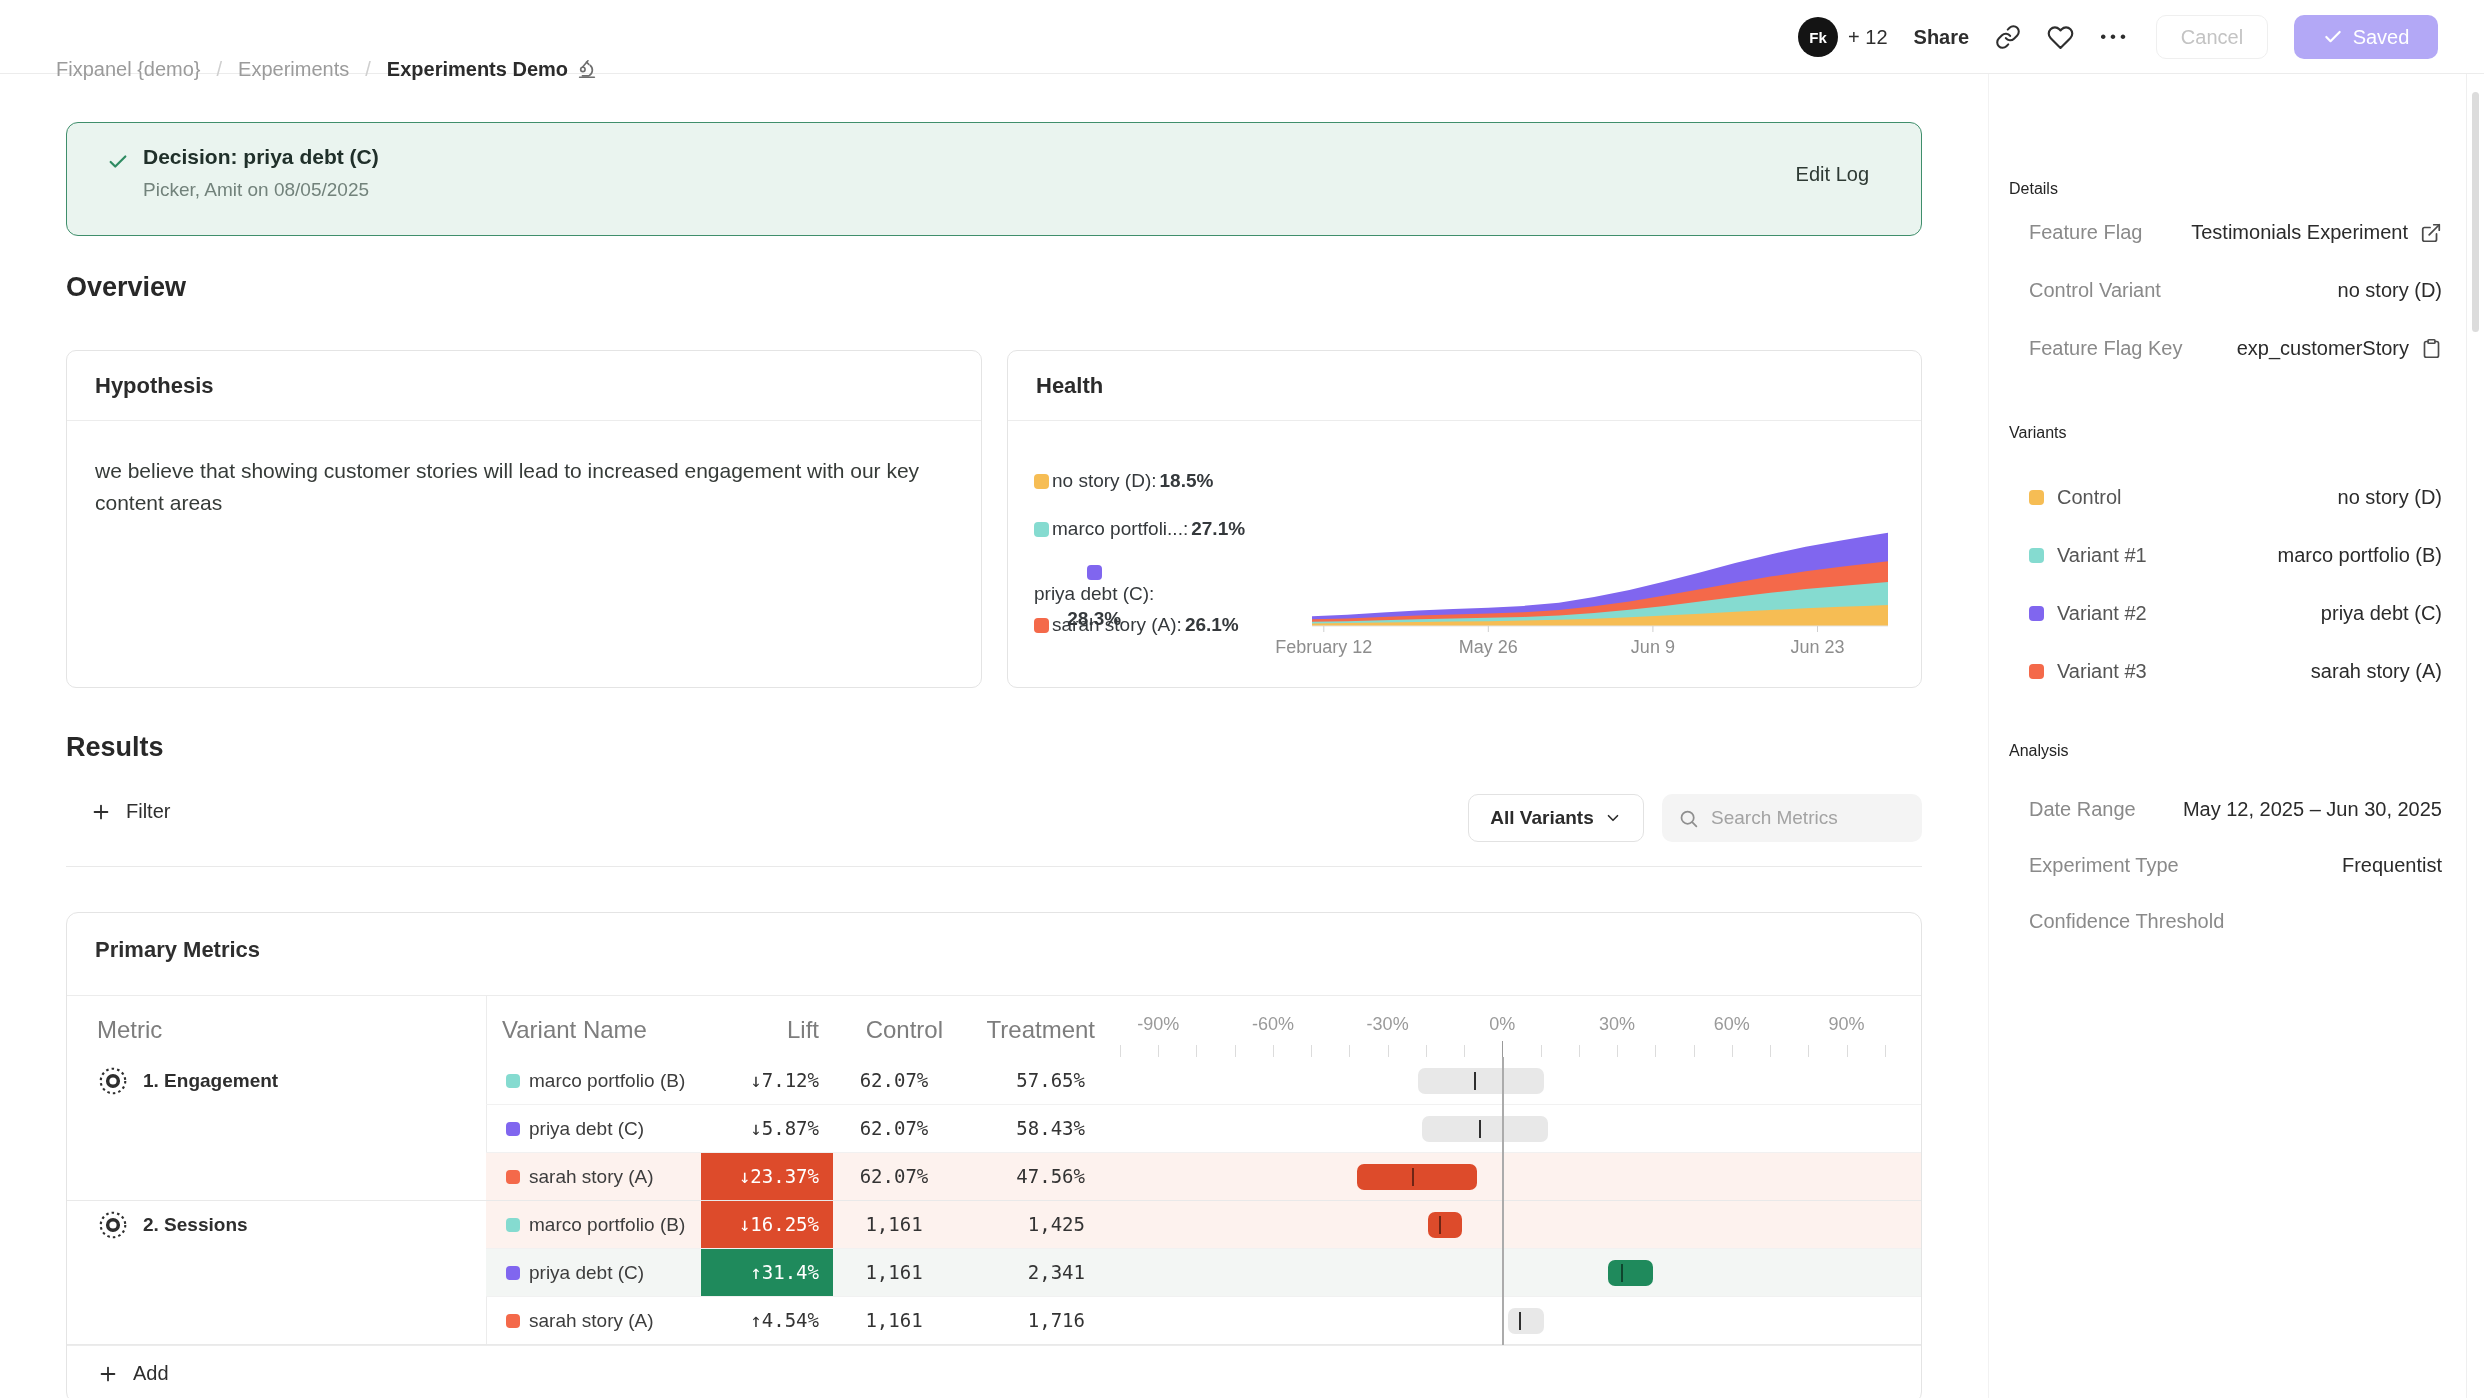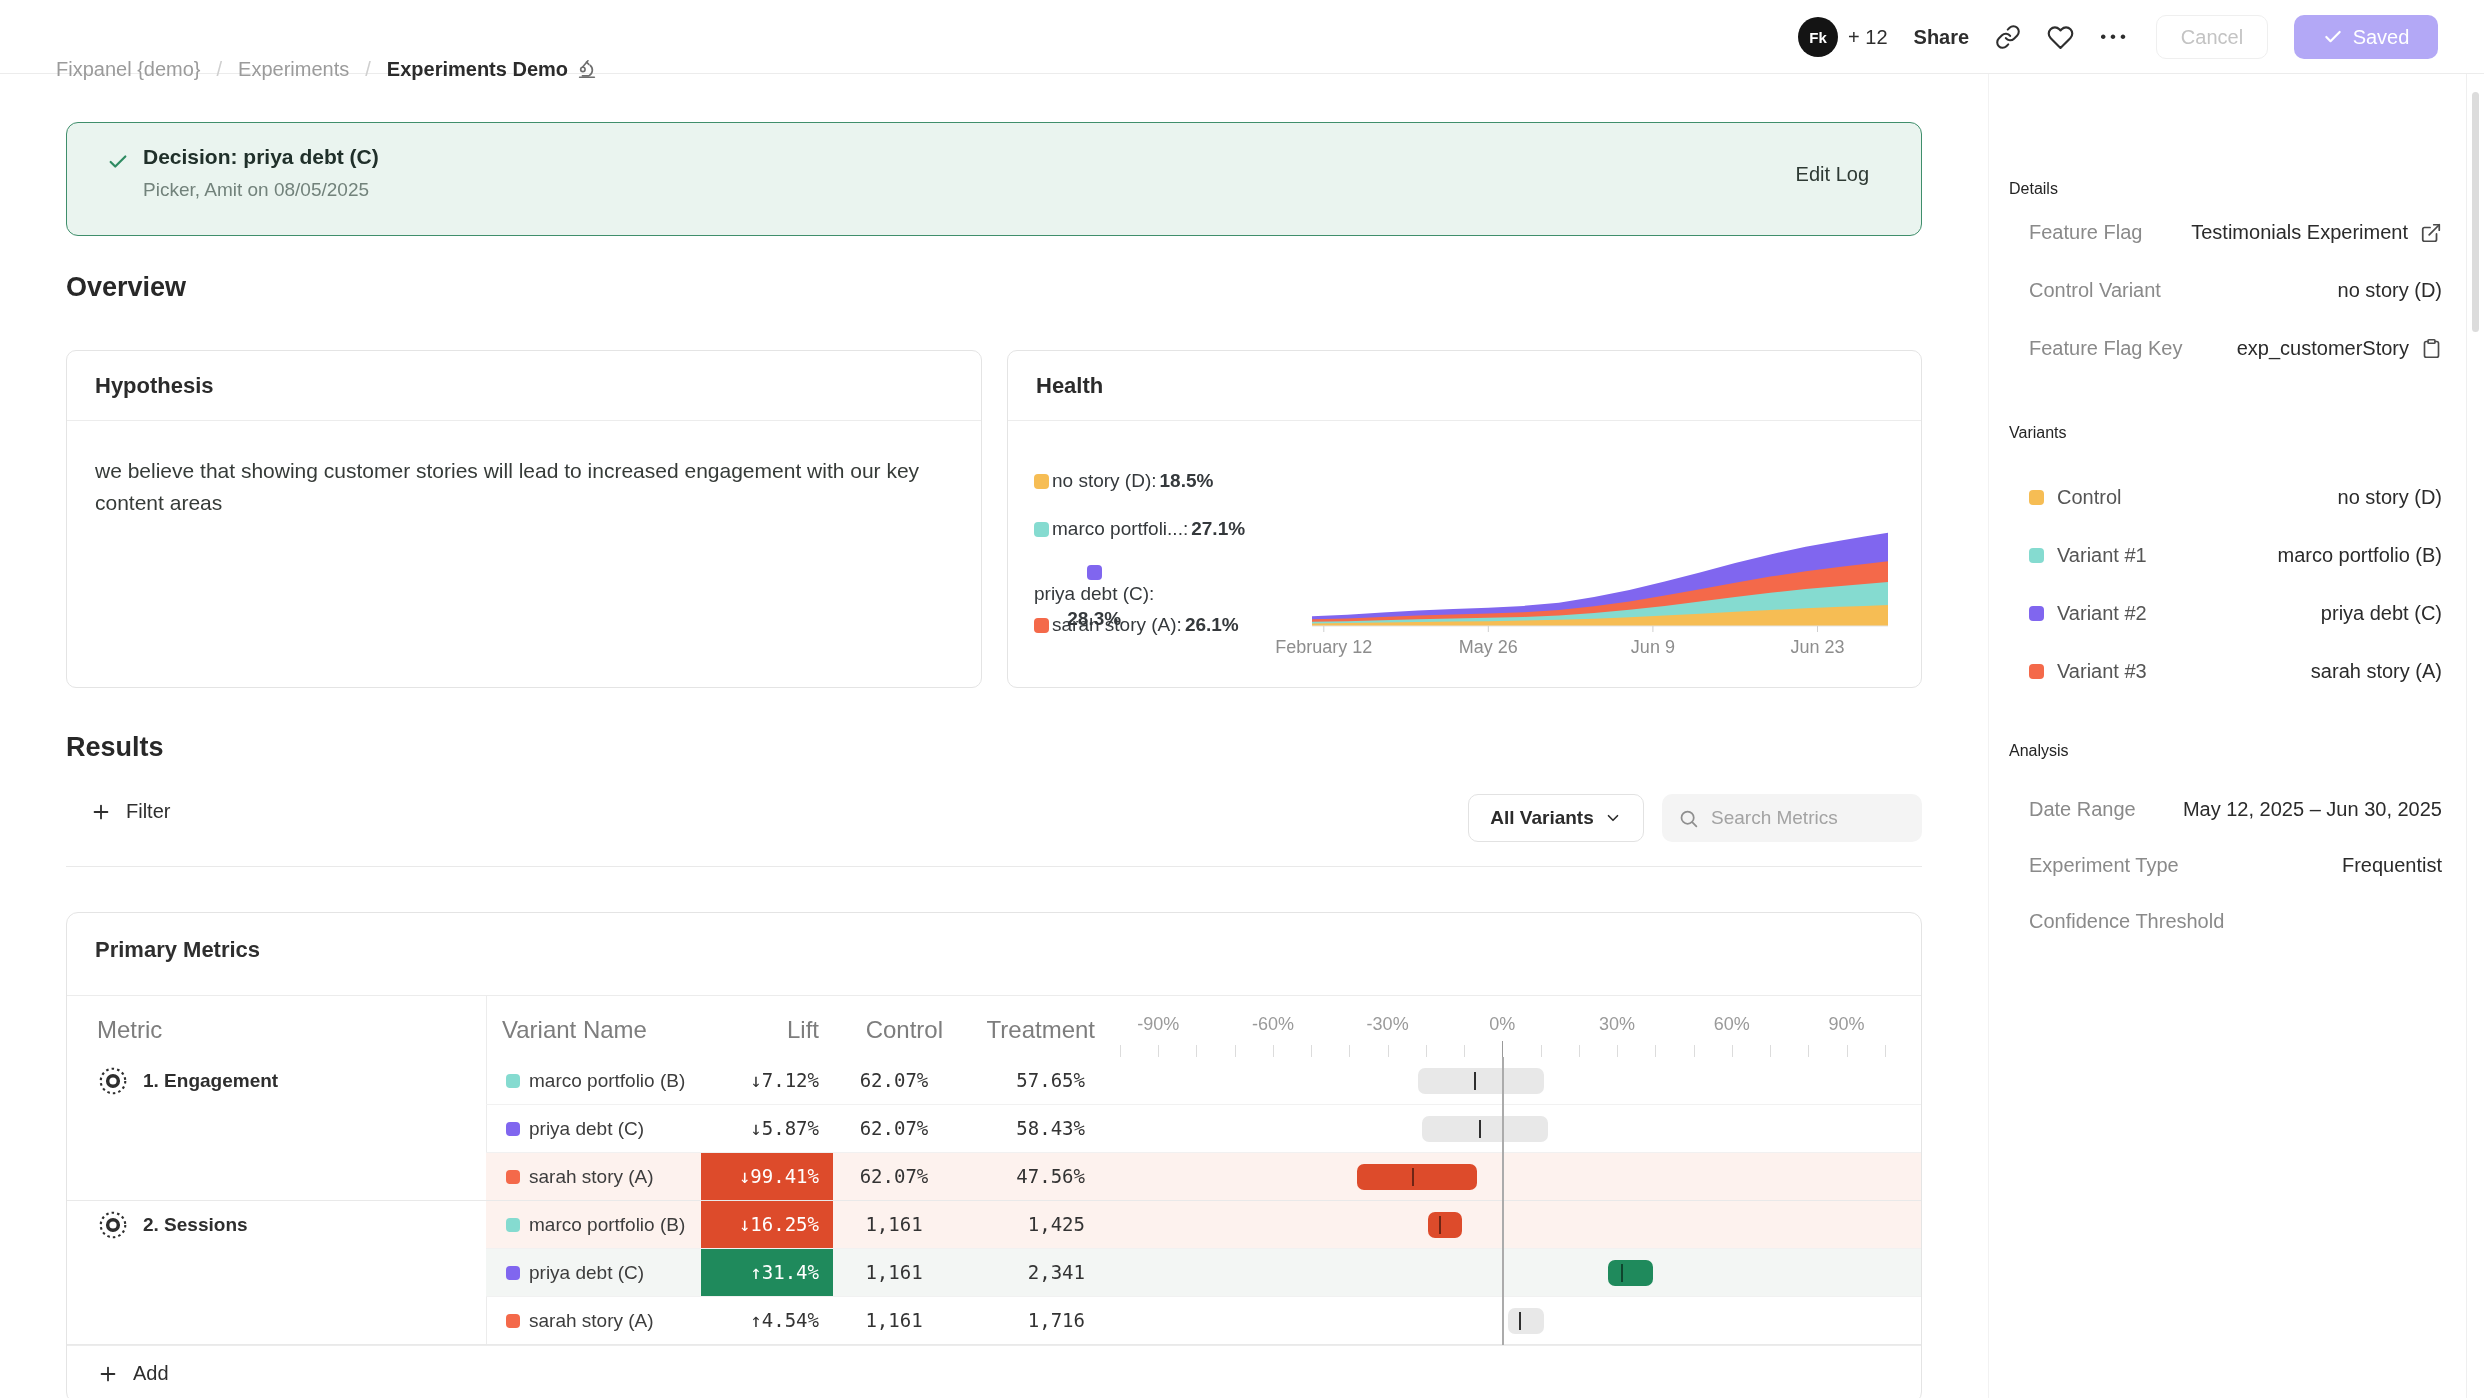--- a/index.html
+++ b/index.html
@@ -300,21 +300,21 @@
         <span class="m-num mono m-treat">58.43%</span>
         <span class="m-viz">
           <span class="ci-bar" style="left: 325.046px; width: 126.194px; background: rgb(232, 232, 232);"></span>
           <span class="ci-tick" style="left: 381.905px; background: rgb(47, 47, 47);"></span>
         </span>
       </div>
       <div class="m-row" style="top: 96px; background: rgb(253, 242, 238);">
         <span class="m-swatch" style="background: rgb(244, 105, 74);"></span>
         <span class="m-variant">sarah story (A)</span>
         <span class="m-badge" style="background: rgb(221, 75, 43);">
-          <span class="mono">↓99.41%</span>
+          <span class="mono">↓23.37%</span>
         </span>
         <span class="m-num mono m-ctrl">62.07%</span>
         <span class="m-num mono m-treat">47.56%</span>
         <span class="m-viz">
           <span class="ci-bar" style="left: 260.037px; width: 120.458px; background: rgb(221, 75, 43);"></span>
           <span class="ci-tick" style="left: 314.983px; background: rgba(0, 0, 0, 0.5);"></span>
         </span>
       </div>
       <div class="metric-cell" style="top: 152px;">
         <span>

